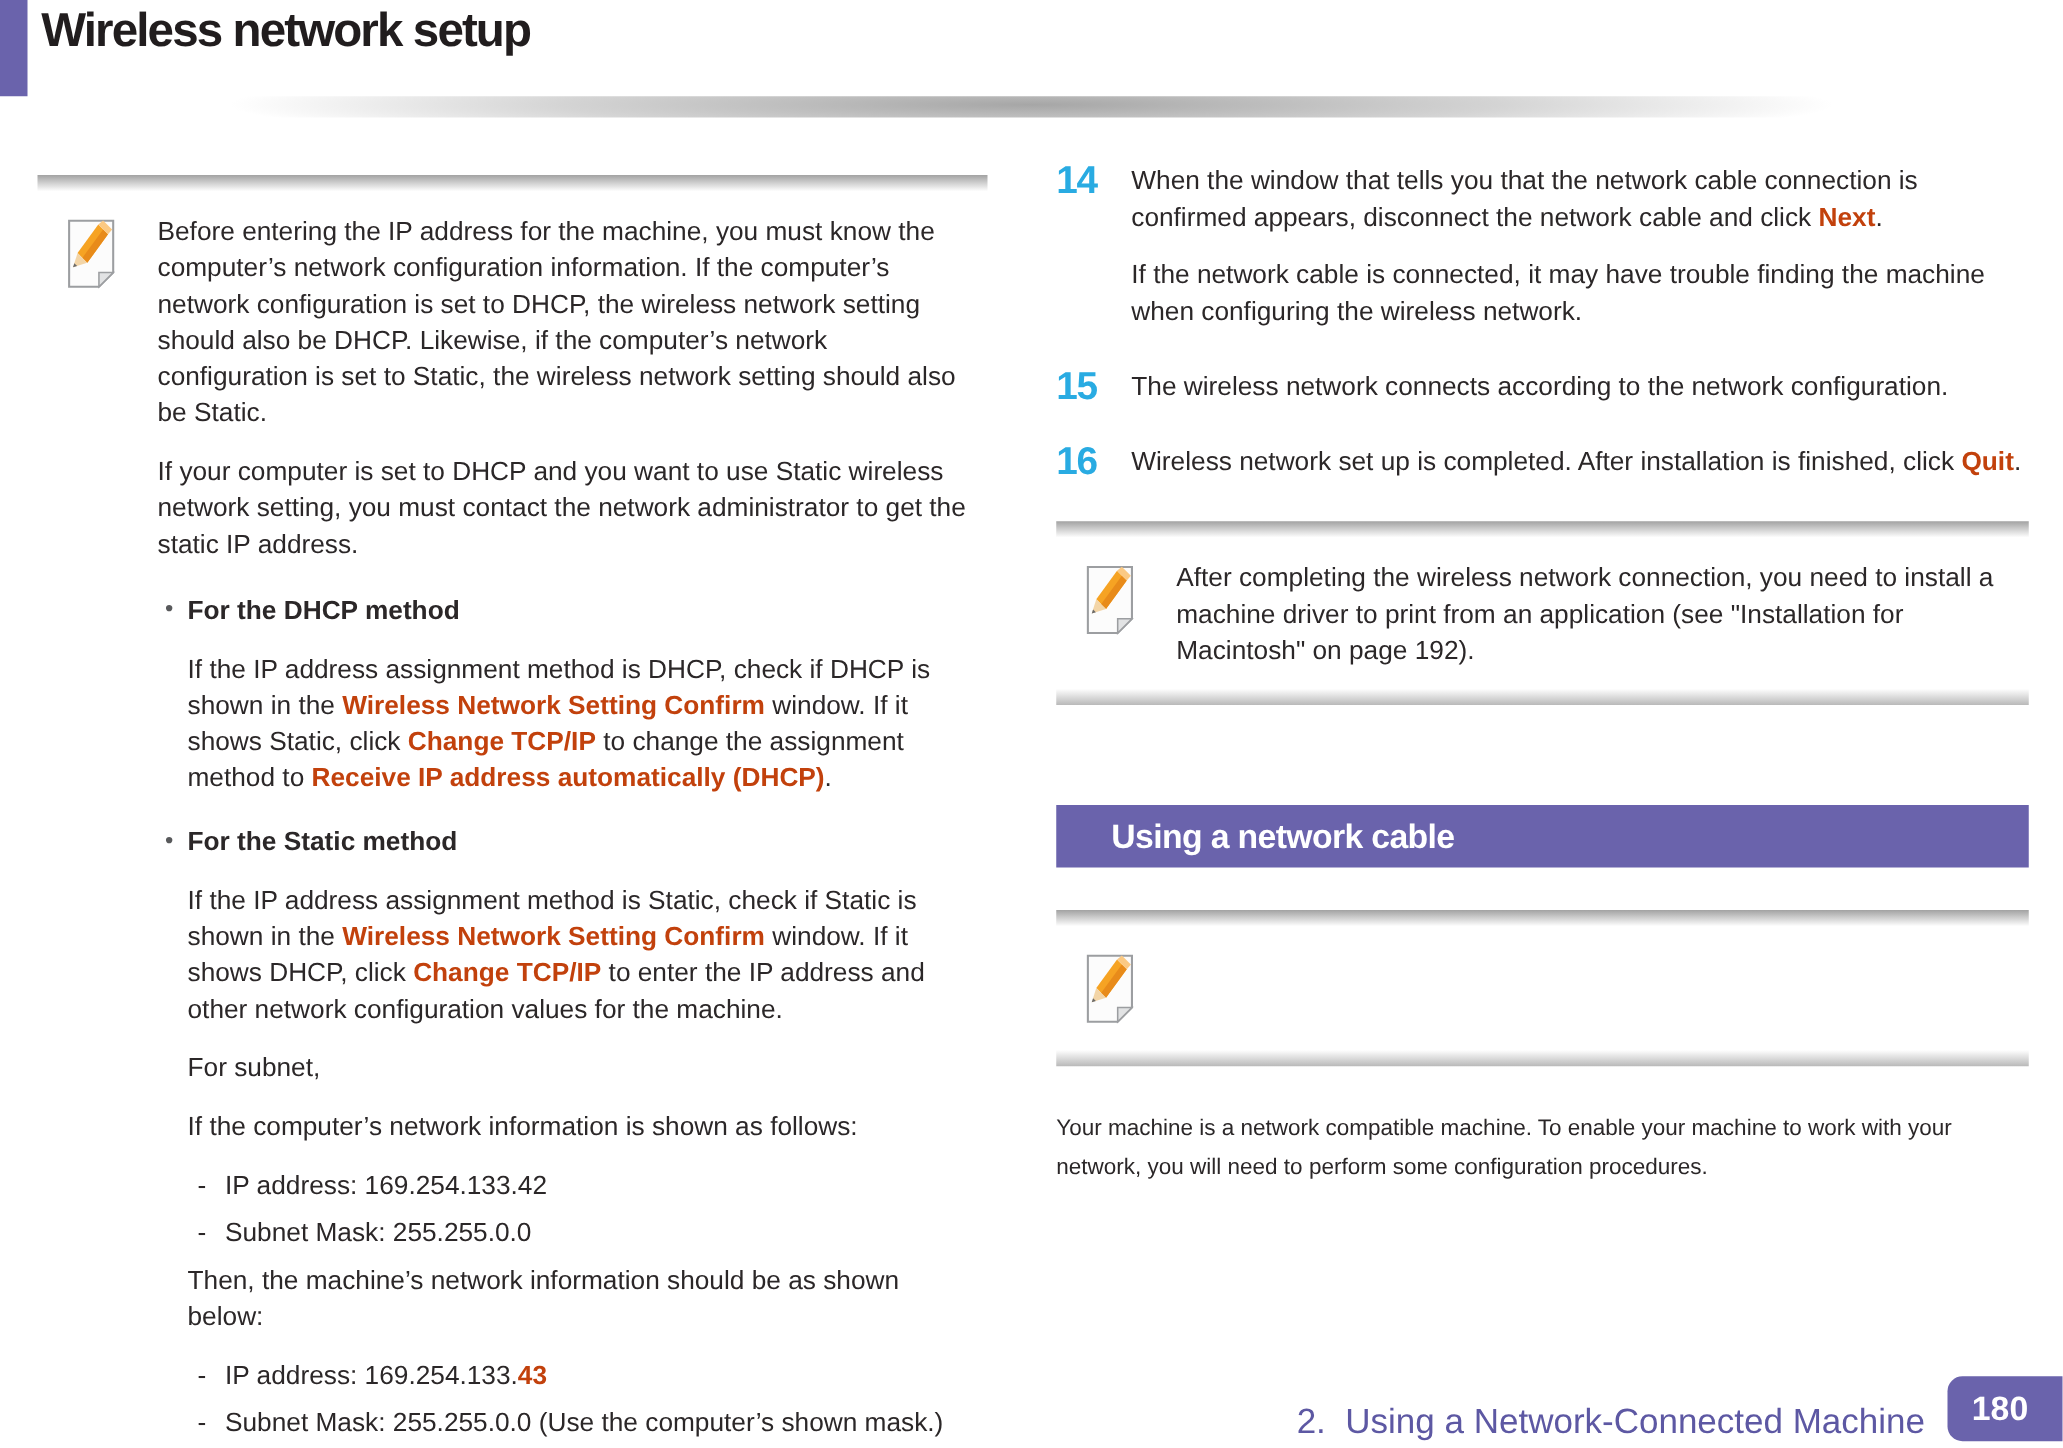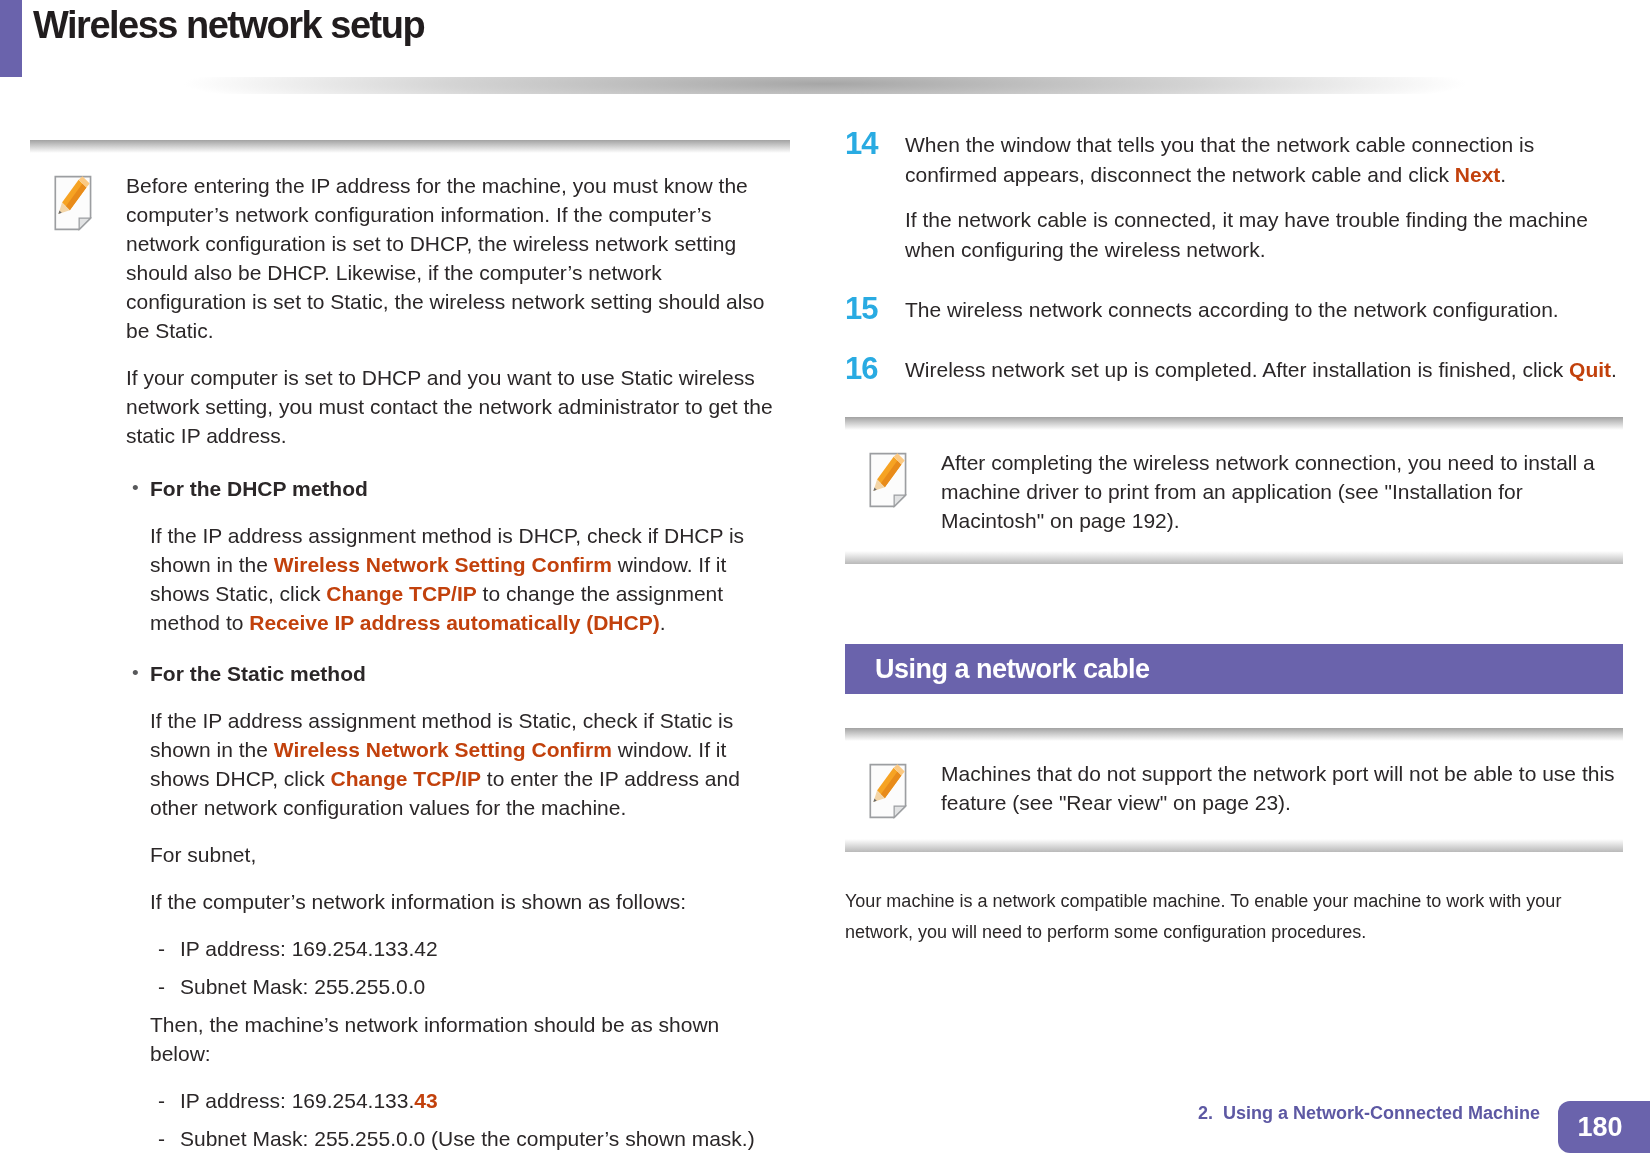--- a/index.html
+++ b/index.html
@@ -67,36 +67,36 @@
   }
   .step-body { flex: 1; font-size: 21px; line-height: 30px; padding-top: 2px; }
   .step-body p { margin: 0 0 15px; }
   .step-body p:last-child { margin-bottom: 0; }
 
   .right-note-1 { margin-top: 32px; }
 
   
   .section-header {
     margin-top: 80px; height: 50px; background: var(--purple);
-    display: flex; align-items: center; padding-left: 30px;
+    display: flex; align-items: center; padding-left: 44px;
   }
   .section-header h2 {
     margin: 0; color: #ffffff; font-size: 27px; font-weight: bold; letter-spacing: -0.5px;
   }
 
   .right-note-2 { margin-top: 34px; }
 
   .closing-para {
     margin: 34px 0 0; font-size: 18px; line-height: 30.5px; width: 760px;
   }
 
   
   .footer-chapter {
-    position: absolute; right: 110px; bottom: 34px;
-    font-size: 18px; font-weight: bold; color: var(--footer-purple);
+    position: absolute; right: 110px; bottom: 5px;
+    font-size: 28px; font-weight: normal; color: var(--footer-purple);
     white-space: pre;
   }
   .page-badge {
     position: absolute; right: -14px; bottom: 5px; width: 106px; height: 52px;
     background: var(--purple); border-radius: 12px;
     color: #ffffff; font-size: 27px; font-weight: bold;
     display: flex; align-items: center; justify-content: center;
     padding-right: 22px;
   }
   b { color: #c2410c; }
@@ -210,23 +210,20 @@
         <svg viewBox="0 0 44 54" width="46" height="56" aria-hidden="true">
           <path d="M3 1.5 h34 v40 l-11 11 H3 Z" fill="#fcfcfc" stroke="#9c9ea1" stroke-width="1.6"></path>
           <path d="M37 41.5 l-11 11 v-11 Z" fill="#e2e3e4" stroke="#9c9ea1" stroke-width="1.2"></path>
           <path d="M25.5 4.5 L33 12 L17 34 L9.5 26.5 Z" fill="#f6a323"></path>
           <path d="M29.2 8.2 L33 12 L17 34 L13.2 30.2 Z" fill="#e88b1a"></path>
           <path d="M9.5 26.5 L17 34 L6 37.5 Z" fill="#f3d5a7"></path>
           <path d="M6 37.5 L9.2 36.5 L7 34.3 Z" fill="#6a6a6a"></path>
           <path d="M25.5 4.5 L33 12 L36.2 8.3 L29.2 1.3 Z" fill="#fbc983"></path>
         </svg>
       </span>
-      <div class="note-content">
-        <p>Machines that do not support the network port will not be able to use this feature (see "Rear view" on page 23).</p>
-      </div>
     </div>
     <div class="note-bar-bottom"></div>
   </div>
 
   <p class="closing-para">Your machine is a network compatible machine. To enable your machine to work with your network, you will need to perform some configuration procedures.</p>
 
 </section>
 
 <div class="footer-chapter">2.  Using a Network-Connected Machine</div>
 <div class="page-badge">180</div>

